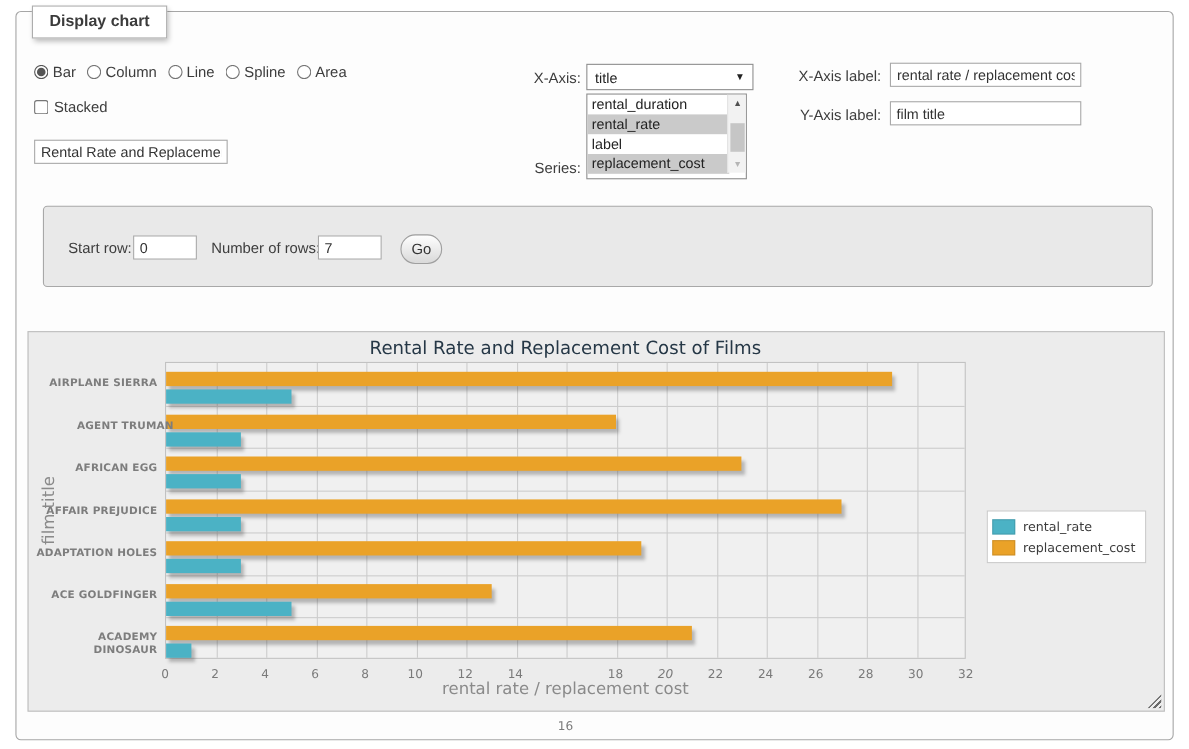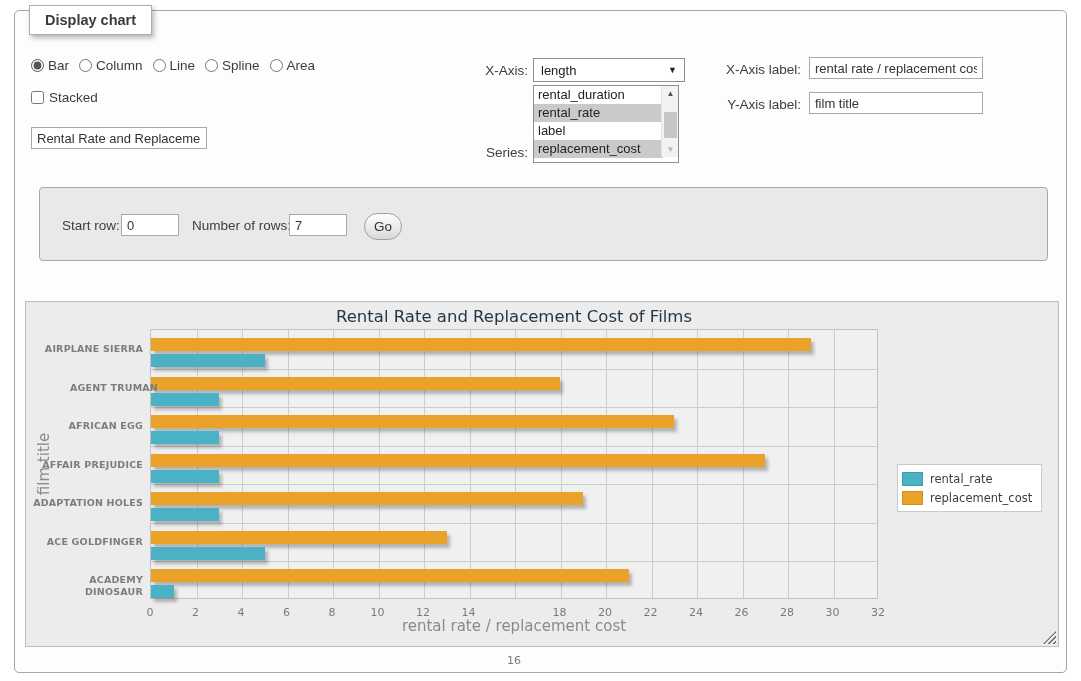--- a/index.html
+++ b/index.html
@@ -123,21 +123,21 @@
   <div class="stacked-row">
     <input type="checkbox" id="stacked-checkbox" style="">
     <span class="form-label">Stacked</span>
   </div>
 
   <input id="title-input" class="text-input" value="Rental Rate and Replacement Cost of Films" style="">
 
   <span id="xaxis-label-text" class="right-label form-label">X-Axis:</span>
 
   <div id="xaxis-select">
-    <span class="sel-text">length</span>
+    <span class="sel-text">title</span>
     <span class="sel-arrow">▼</span>
   </div>
 
   <span id="series-label-text" class="right-label form-label">Series:</span>
 
   <div id="series-listbox">
     <div id="series-options">
         <div class="lb-option">rental_duration</div>
         <div class="lb-option selected">rental_rate</div>
         <div class="lb-option">label</div>
@@ -216,21 +216,21 @@
         <div class="x-tick" style="left: 104px; top: 304px;">0</div>
         <div class="x-tick" style="left: 149.5px; top: 304px;">2</div>
         <div class="x-tick" style="left: 195px; top: 304px;">4</div>
         <div class="x-tick" style="left: 240.5px; top: 304px;">6</div>
         <div class="x-tick" style="left: 286px; top: 304px;">8</div>
         <div class="x-tick" style="left: 331.5px; top: 304px;">10</div>
         <div class="x-tick" style="left: 377px; top: 304px;">12</div>
         <div class="x-tick" style="left: 422.5px; top: 304px;">14</div>
         <div class="x-tick" style="left: 468px; top: 304px; margin-top: 48px;">16</div>
         <div class="x-tick" style="left: 513.5px; top: 304px;">18</div>
-        <div class="x-tick" style="left: 559px; top: 304px;">20</div>
+        <div class="x-tick" style="left: 559px; top: 304px; font-style: italic;">20</div>
         <div class="x-tick" style="left: 604.5px; top: 304px;">22</div>
         <div class="x-tick" style="left: 650px; top: 304px;">24</div>
         <div class="x-tick" style="left: 695.5px; top: 304px;">26</div>
         <div class="x-tick" style="left: 741px; top: 304px;">28</div>
         <div class="x-tick" style="left: 786.5px; top: 304px;">30</div>
         <div class="x-tick" style="left: 832px; top: 304px;">32</div>
       </div>
     <div id="x-axis-title">rental rate / replacement cost</div>
     <div id="y-axis-title">film title</div>
     <div id="chart-legend">

